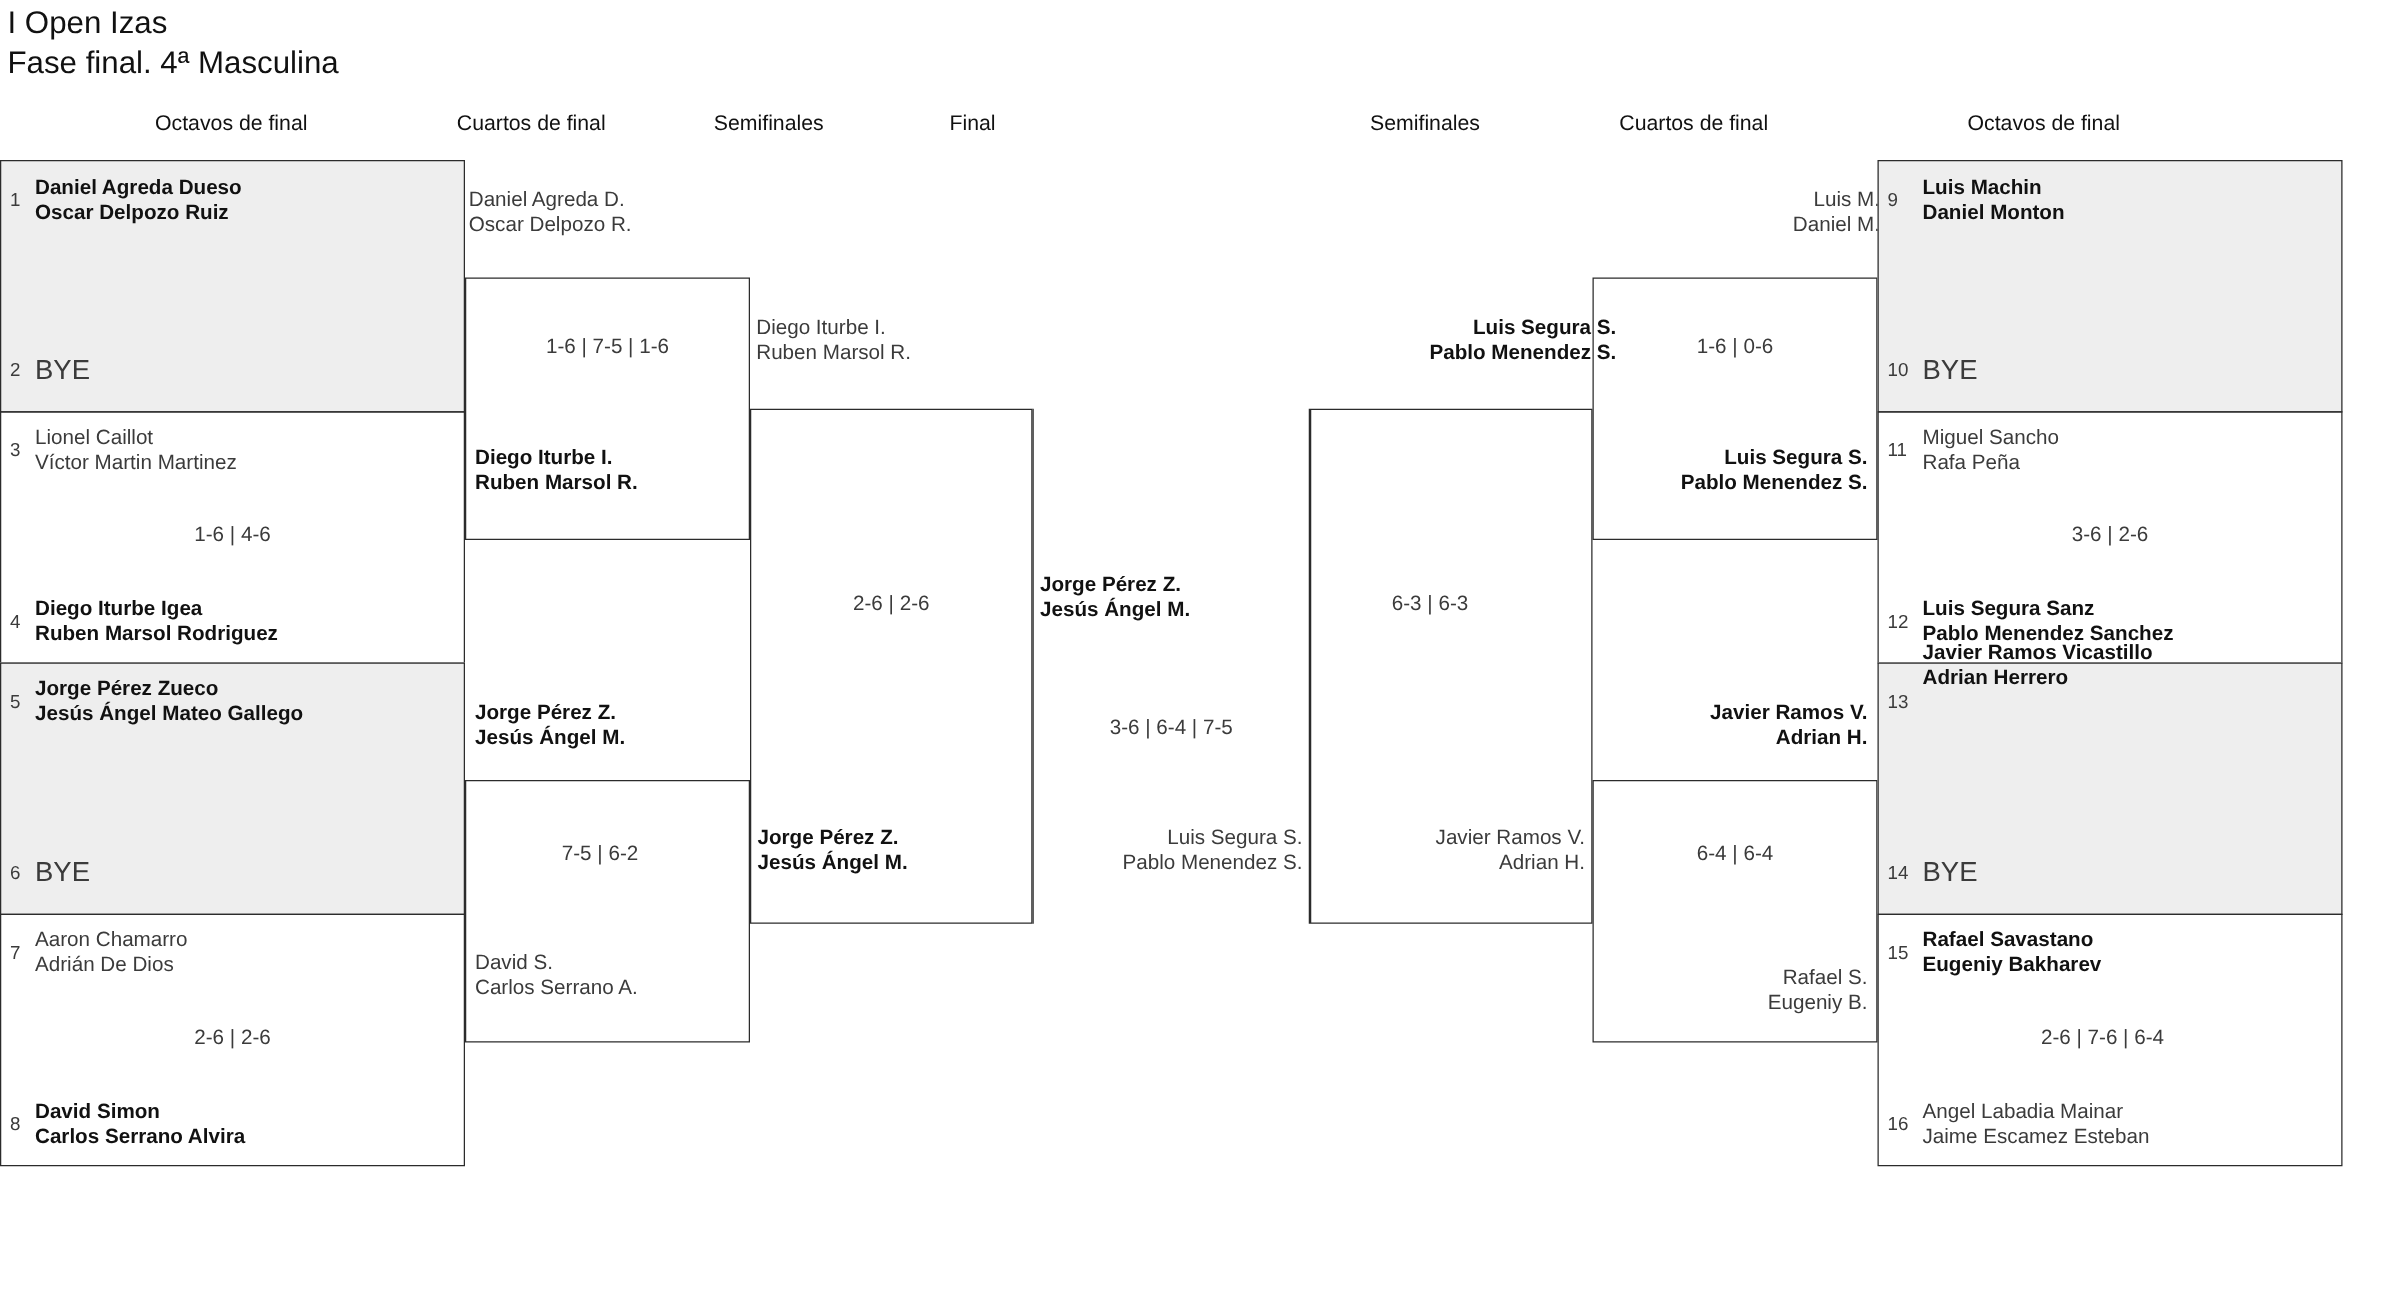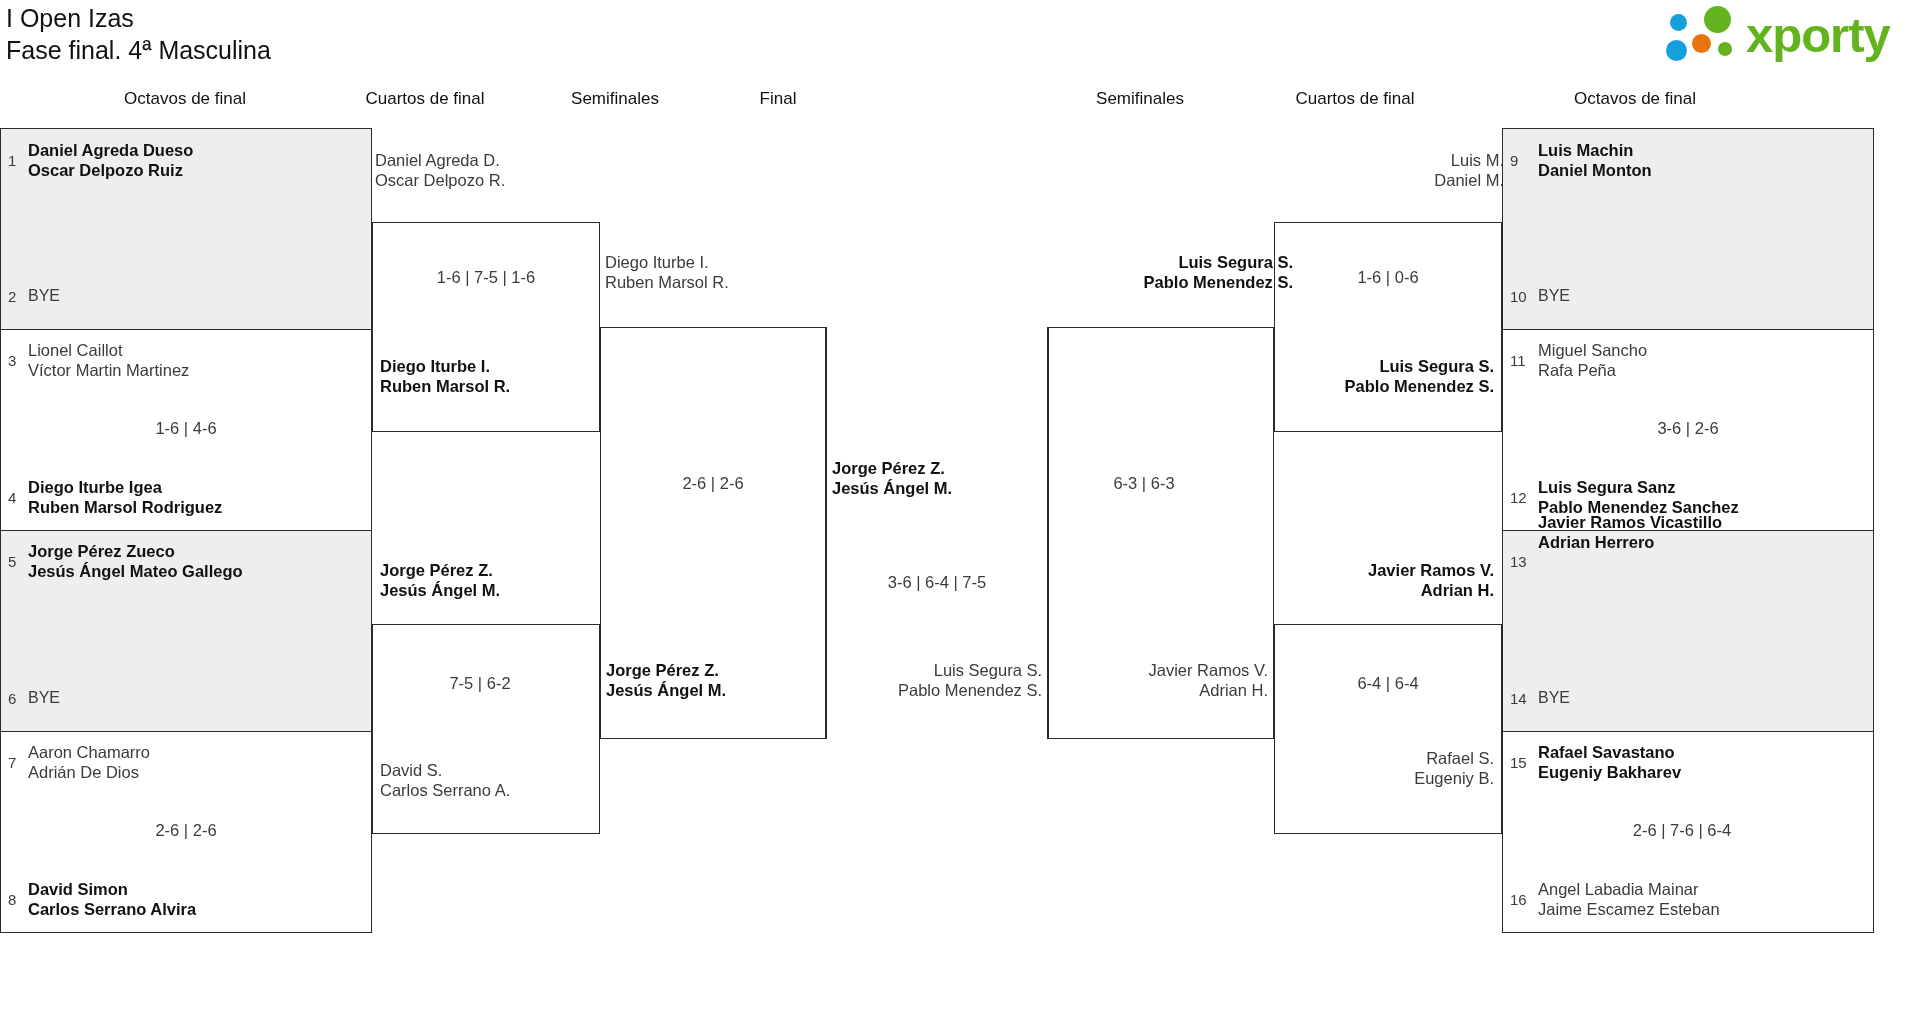--- a/index.html
+++ b/index.html
@@ -102,45 +102,35 @@
     position: absolute;
     font-size: 16.5px;
     line-height: 20px;
     color: #3b3b3b;
     white-space: nowrap;
     text-align: center;
   }
 
   .byebox {
     position: absolute;
-    font-size: 16px;
+    font-size: 22px;
     line-height: 20px;
     color: #3b3b3b;
     white-space: nowrap;
   }
 </style>
 </head>
 <body>
 
 <div class="header">
   <div class="title-block">
     <div class="title-line1">I Open Izas</div>
     <div class="title-line2">Fase final. 4ª Masculina</div>
   </div>
 
-  <div class="logo">
-    <div class="logo-dots">
-      <div class="dot" style="left:44px;  top:2px;  width:27px; height:27px; background:#63b31e;"></div>
-      <div class="dot" style="left:10px;  top:10px; width:17px; height:17px; background:#14a0dd;"></div>
-      <div class="dot" style="left:32px;  top:30px; width:19px; height:19px; background:#e8740c;"></div>
-      <div class="dot" style="left:6px;   top:36px; width:21px; height:21px; background:#14a0dd;"></div>
-      <div class="dot" style="left:58px;  top:38px; width:14px; height:14px; background:#63b31e;"></div>
-    </div>
-    <div class="logo-word">xporty</div>
-  </div>
 </div>
 
 <div class="round-head" style="left:60px;   top:88px; width:250px;">Octavos de final</div>
 <div class="round-head" style="left:300px;  top:88px; width:250px;">Cuartos de final</div>
 <div class="round-head" style="left:490px;  top:88px; width:250px;">Semifinales</div>
 <div class="round-head" style="left:688px;  top:88px; width:180px;">Final</div>
 <div class="round-head" style="left:1040px; top:88px; width:200px;">Semifinales</div>
 <div class="round-head" style="left:1230px; top:88px; width:250px;">Cuartos de final</div>
 <div class="round-head" style="left:1510px; top:88px; width:250px;">Octavos de final</div>
 
@@ -254,21 +244,21 @@
   <span class="ln">Luis Segura S.</span>
   <span class="ln">Pablo Menendez S.</span>
 </div>
 
 <div class="slot bold right" style="left:1279px; top:560px; width:215px;">
   <span class="ln">Javier Ramos V.</span>
   <span class="ln">Adrian H.</span>
 </div>
 <div class="bx" style="left:1274px; top:624px; width:228px; height:210px;"></div>
 <div class="score" style="left:1274px; top:673px; width:228px;">6-4 | 6-4</div>
-<div class="slot norm right" style="left:1279px; top:748px; width:215px;">
+<div class="slot norm right" style="left:1279px; top:772px; width:215px;">
   <span class="ln">Rafael S.</span>
   <span class="ln">Eugeniy B.</span>
 </div>
 
 <div class="bx shaded" style="left:1502px; top:128px; width:372px; height:202px;"></div>
 <div class="bx" style="left:1502px; top:329px; width:372px; height:202px;"></div>
 <div class="bx shaded" style="left:1502px; top:530px; width:372px; height:202px;"></div>
 <div class="bx" style="left:1502px; top:731px; width:372px; height:202px;"></div>
 
 <div class="seed" style="left:1510px; top:152px;">9</div>

